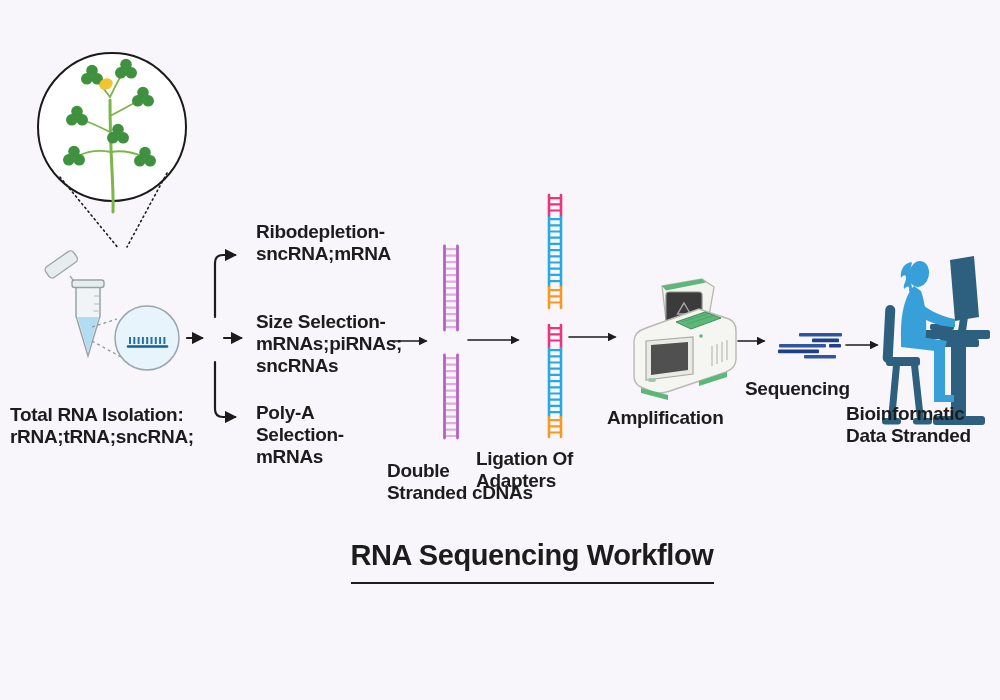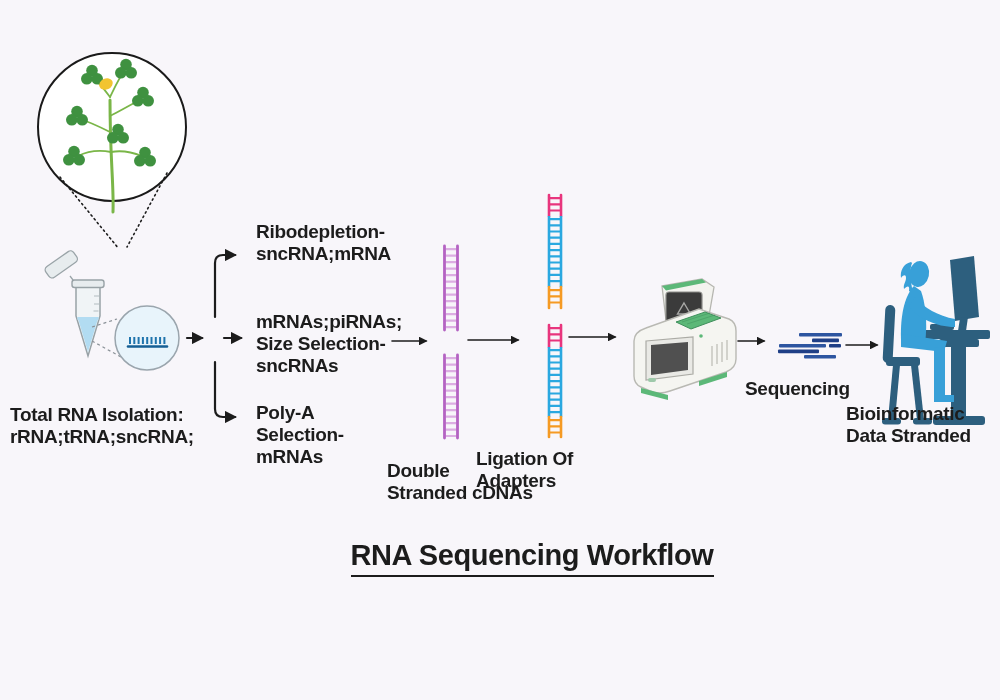--- a/index.html
+++ b/index.html
@@ -16,21 +16,21 @@
     color:var(--ink,#1a1a1a);
     white-space:nowrap;
   }
   .center{}
   .lbl span{display:block;}
   #title{
     position:absolute;left:332px;top:538px;width:400px;text-align:center;
     font:700 29px/34px "Liberation Sans",sans-serif;
     letter-spacing:-0.4px;color:var(--ink,#111);
   }
-  #title span{display:inline-block;border-bottom:2.5px solid var(--ink,#111);padding-bottom:3px;}
+  #title span{display:inline-block;border-bottom:2.5px solid var(--ink,#111);padding-bottom:10px;}
   
   .arrow{stroke:var(--ink);stroke-width:2.2;fill:none;stroke-linecap:round;}
   .arrow-thin{stroke:var(--ink);stroke-width:1.6;fill:none;stroke-linecap:round;}
   .dotted{stroke:var(--ink);stroke-width:1.6;stroke-dasharray:1.5 3.4;fill:none;stroke-linecap:round;}
   .dashed{stroke:#8a9197;stroke-width:1.2;stroke-dasharray:3 3;fill:none;}
   .rail-cdna{stroke:var(--cdna_rail);stroke-width:2.8;stroke-linecap:round;}
   .rung-cdna{stroke:var(--cdna_rung);stroke-width:11;stroke-dasharray:2.2 4.3;}
   .rail-p{stroke:var(--adp_pink);stroke-width:2.6;stroke-linecap:round;}
   .rail-b{stroke:var(--adp_blue);stroke-width:2.6;}
   .rail-o{stroke:var(--adp_orange);stroke-width:2.6;stroke-linecap:round;}
@@ -212,41 +212,44 @@
     <span>Total RNA Isolation:</span>
     <span>rRNA;tRNA;sncRNA;</span>
   </div>
 
   <div class="lbl" style="left:256px;top:221px;">
     <span>Ribodepletion-</span>
     <span>sncRNA;mRNA</span>
   </div>
 
   <div class="lbl" style="left:256px;top:311px;">
+    <span>Size Selection-</span>
     <span>mRNAs;piRNAs;</span>
-    <span>Size Selection-</span>
     <span>sncRNAs</span>
   </div>
 
   <div class="lbl" style="left:256px;top:402px;">
     <span>Poly-A</span>
     <span>Selection-</span>
     <span>mRNAs</span>
   </div>
 
   <div class="lbl center" style="left:367px;top:460px;width:160px;margin-left:20px;">
     <span>Double</span>
     <span>Stranded cDNAs</span>
   </div>
 
   <div class="lbl center" style="left:476px;top:448px;width:120px;">
     <span>Ligation Of</span>
     <span>Adapters</span>
   </div>
 
+  <div class="lbl center" style="left:607px;top:407px;width:140px;">
+    <span>Amplification</span>
+  </div>
 
   <div class="lbl center" style="left:745px;top:378px;width:130px;">
     <span>Sequencing</span>
   </div>
 
   <div class="lbl center" style="left:846px;top:403px;width:142px;">
     <span>Bioinformatic</span>
     <span>Data Stranded</span>
   </div>
 

